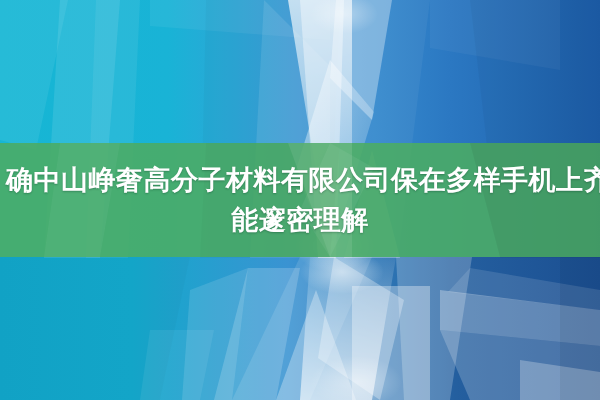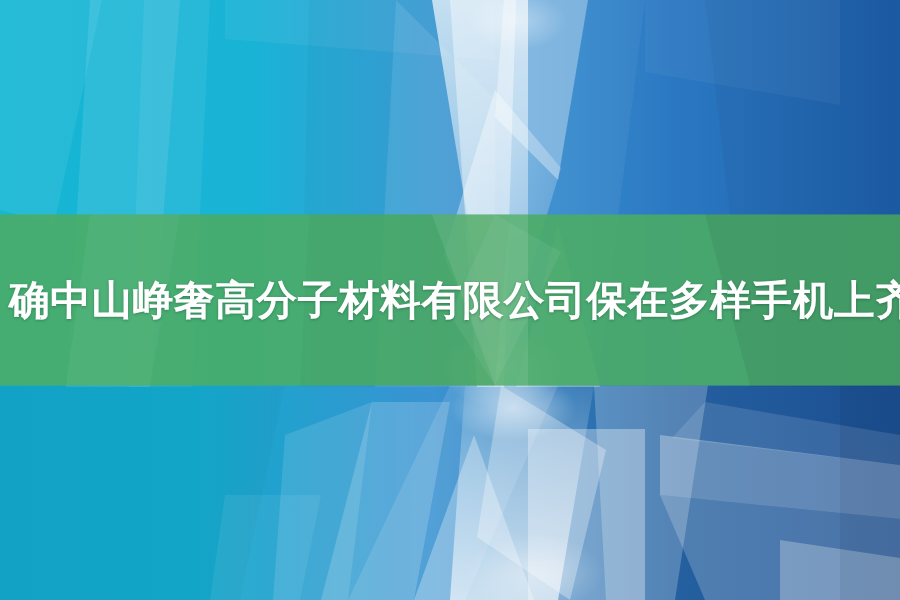--- a/index.html
+++ b/index.html
@@ -149,15 +149,16 @@
       <polygon points="288,143 352,143 352,257 330,257" fill="#ffffff" opacity="0.085"></polygon>
       <polygon points="330,143 374,168 330,257 300,210" fill="#ffffff" opacity="0.06"></polygon>
       <polygon points="60,143 120,143 100,257 44,257" fill="#ffffff" opacity="0.045"></polygon>
       <polygon points="470,143 600,143 600,257 500,257" fill="#000000" opacity="0.055"></polygon>
       <polygon points="206,143 340,143 330,257 200,257" fill="#000000" opacity="0.02"></polygon>
     </g>
   </svg>
 
   <div class="text-band">
     <span class="band-line">确中山峥奢高分子材料有限公司保在多样手机上齐</span>
+    <span class="band-line">能邃密理解</span>
   </div>
 
 </div>
 
 </body></html>

